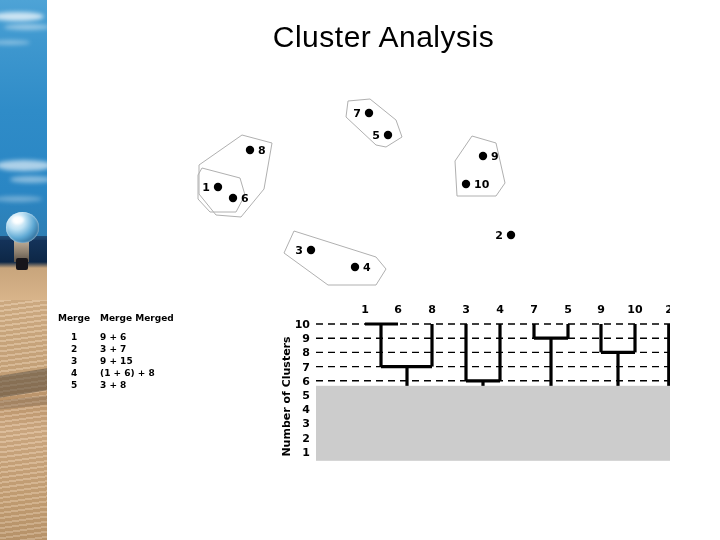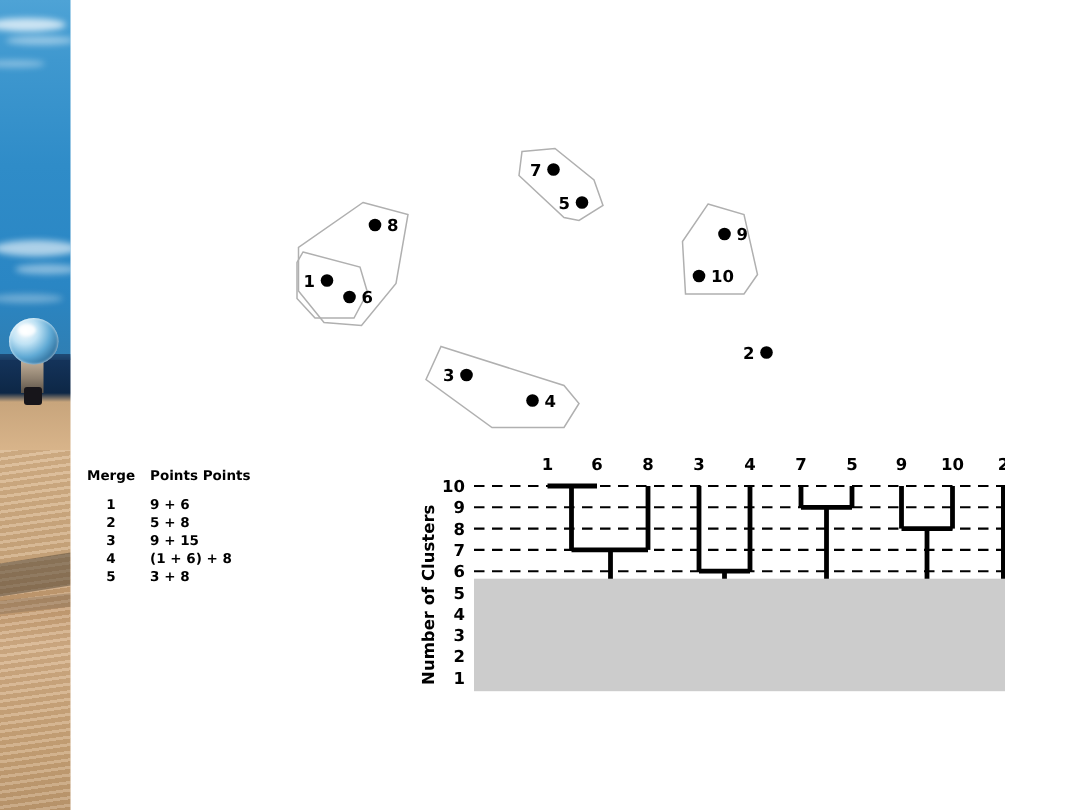--- a/index.html
+++ b/index.html
@@ -97,20 +97,21 @@
     <div class="horizon"></div>
     <div class="ripples"></div>
     <div class="dune1"></div>
     <div class="dune2"></div>
     <div class="stand"></div>
     <div class="base"></div>
     <div class="sphere"></div>
     <div class="sphere-hi"></div>
   </div>
 
+  <div id="title">Cluster Analysis</div>
 
   <div id="scatter">
     <svg width="360" height="195" viewBox="0 0 360 195">
       <g id="outline-group">
           <polygon points="22,73 60,83 65,100 56,117 30,117 18,104 18,80" fill="none" stroke="#b0b0b0" stroke-width="1"></polygon>
           <polygon points="62,40 92,48 84,94 61,122 36,120 19,99 19,70" fill="none" stroke="#b0b0b0" stroke-width="1"></polygon>
           <polygon points="168,6 190,4 216,25 222,42 206,52 196,50 166,22" fill="none" stroke="#b0b0b0" stroke-width="1"></polygon>
           <polygon points="292,41 316,48 325,88 316,101 277,101 275,66" fill="none" stroke="#b0b0b0" stroke-width="1"></polygon>
           <polygon points="114,136 196,162 206,174 196,190 148,190 104,158" fill="none" stroke="#b0b0b0" stroke-width="1"></polygon>
         </g>
@@ -137,31 +138,31 @@
           <text x="294" y="93" text-anchor="start" class="pt-label">10</text>
         </g>
     </svg>
   </div>
 
   <div id="merge-table">
     <table>
       <thead>
         <tr>
           <th class="c-merge">Merge</th>
-          <th class="c-points">Points Points</th>
+          <th class="c-points">Merge Merged</th>
         </tr>
       </thead>
       <tbody id="merge-body">
           <tr>
             <td class="c-merge">1</td>
             <td class="c-points">9 + 6</td>
           </tr>
           <tr>
             <td class="c-merge">2</td>
-            <td class="c-points">5 + 8</td>
+            <td class="c-points">3 + 7</td>
           </tr>
           <tr>
             <td class="c-merge">3</td>
             <td class="c-points">9 + 15</td>
           </tr>
           <tr>
             <td class="c-merge">4</td>
             <td class="c-points">(1 + 6) + 8</td>
           </tr>
           <tr>

